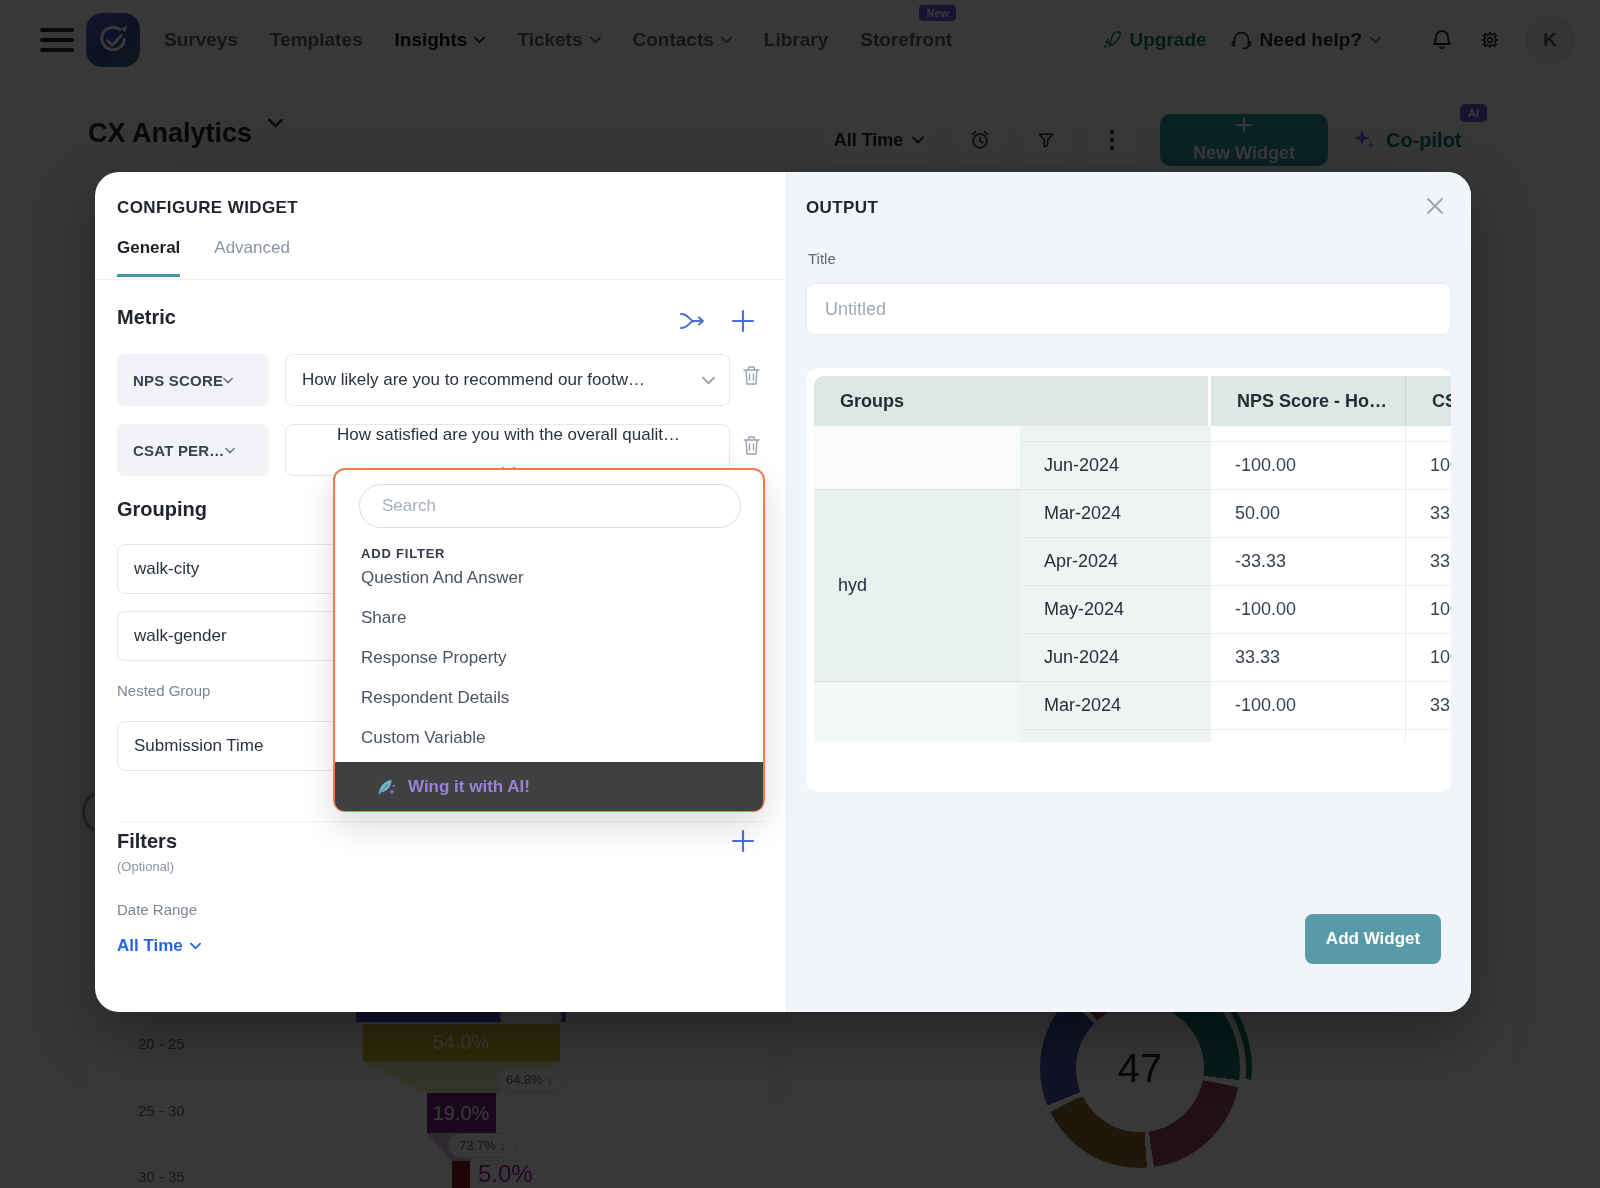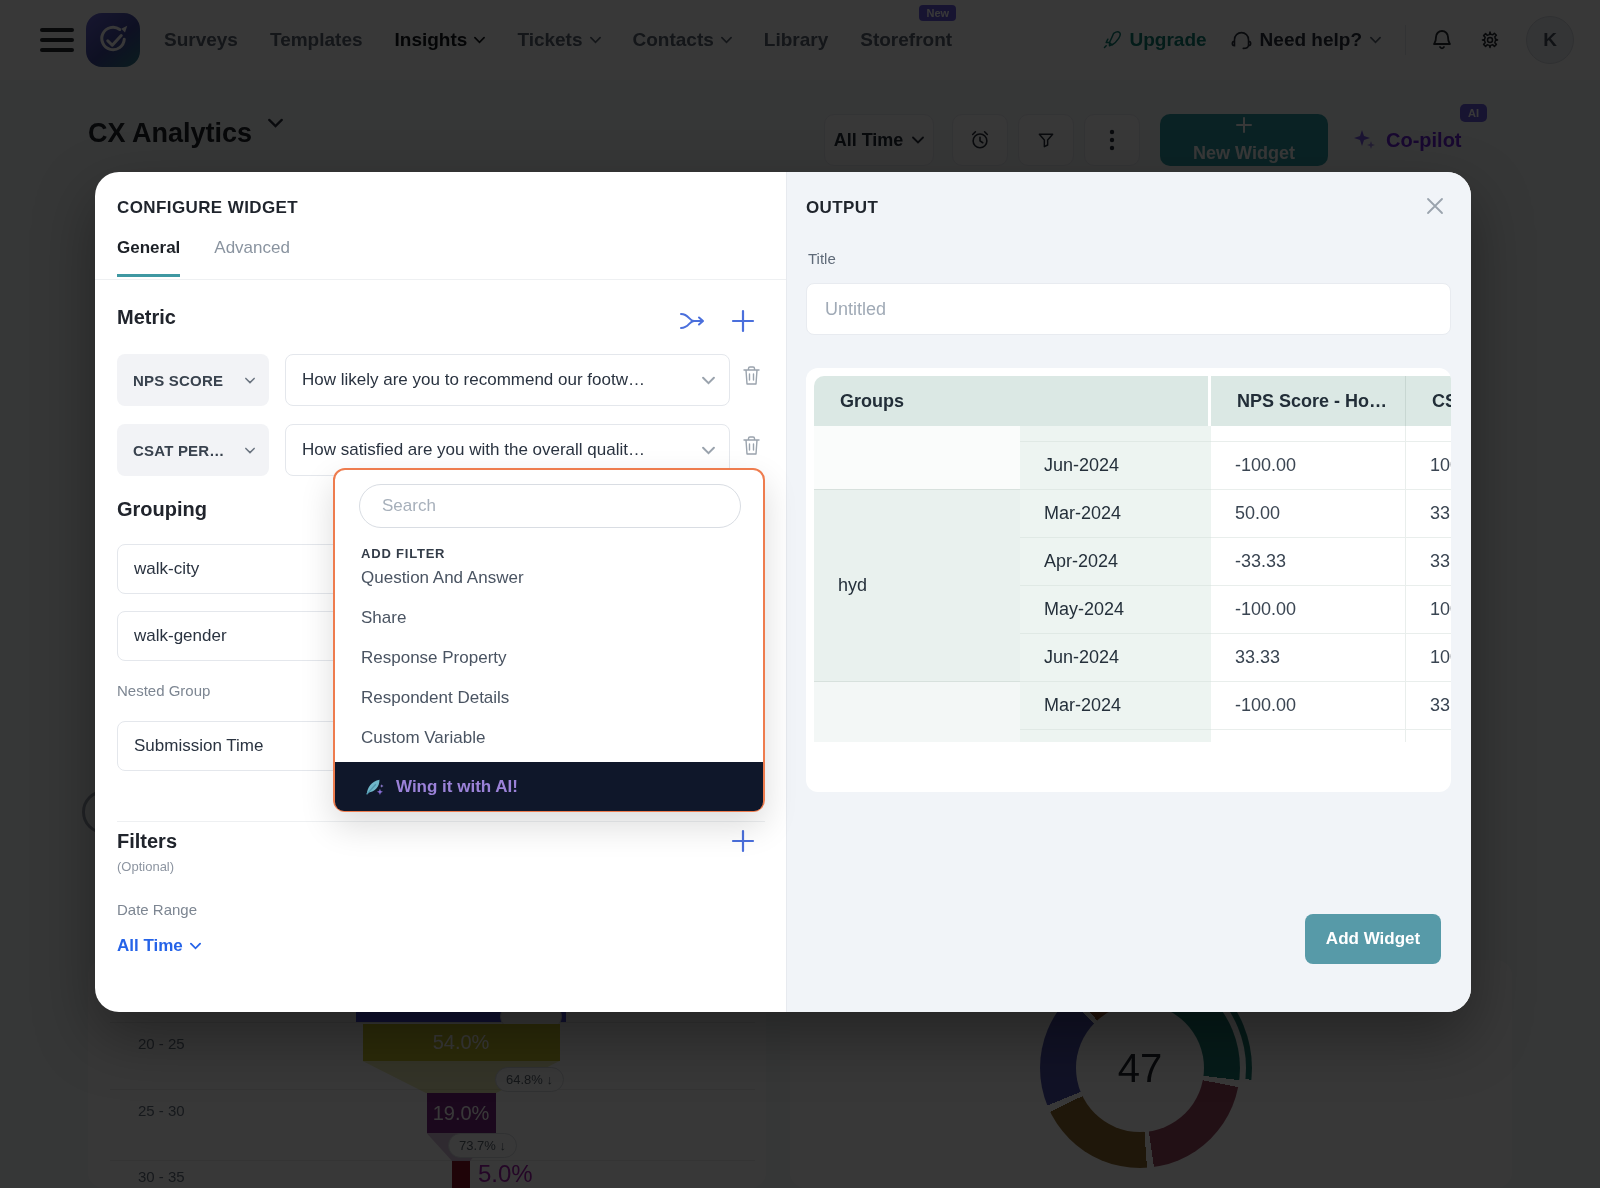--- a/index.html
+++ b/index.html
@@ -30,21 +30,21 @@
     font-size:19px; font-weight:700; display:flex; align-items:center; justify-content:center; }
 
   .page-title { position:absolute; left:88px; top:118px; display:flex; align-items:flex-start; gap:16px;
     font-size:27px; font-weight:700; color:#20242c; }
   .pill { position:absolute; top:114px; height:52px; border-radius:10px; background:#fdfdfe; border:1px solid #e9ebf0;
     display:flex; align-items:center; justify-content:center; gap:9px; color:#2a313b; cursor:pointer; }
   .pill-text { font-size:18px; font-weight:600; color:#262e3a; }
   .new-widget { position:absolute; left:1160px; top:114px; width:168px; height:52px; border-radius:10px; background:#2e9ca4;
     color:#fff; font-size:18px; font-weight:600; display:flex; align-items:center; justify-content:center; gap:10px; cursor:pointer;flex-direction:column; }
   .copilot { position:absolute; left:1352px; top:114px; height:52px; display:flex; align-items:center; gap:10px; cursor:pointer; }
-  .copilot-label { font-size:20px; font-weight:700; color:#6d28d9; }
+  .copilot-label { font-size:20px; font-weight:700; color:#0f766e; }
   .ai-badge { position:absolute; left:1460px; top:104px; background:#6a5ae0; color:#fff; font-size:11px; font-weight:700;
     padding:3px 8px; border-radius:5px; }
   .circle-peek { position:absolute; left:82px; top:790px; width:44px; height:44px; border-radius:50%; border:3px solid #98a1ab; }
 
   
   .funnel-card { position:absolute; left:88px; top:960px; width:678px; height:228px; background:#fff; border-radius:16px; }
   .gridline { position:absolute; left:22px; width:645px; height:1px; background:#ececec; }
   .f-label { position:absolute; left:50px; font-size:15px; color:#667180; }
   .f-bar { position:absolute; display:flex; align-items:center; justify-content:center; color:#fff; font-size:20px; }
   .f-pill { position:absolute; height:25px; border-radius:13px; background:#fff; border:1px solid #d9dde2; color:#5c6670;
@@ -67,21 +67,21 @@
     box-shadow:0 24px 60px rgba(0,0,0,.35); z-index:100; overflow:hidden; }
   .right-bg { position:absolute; left:691px; top:0; width:685px; height:840px; background:#f1f4f8; border-left:1px solid #e7eaef; }
   .m-title { position:absolute; left:22px; top:26px; font-size:17px; font-weight:800; letter-spacing:.4px; color:#1f242c; }
   .tabs { position:absolute; left:22px; top:66px; display:flex; gap:34px; font-size:17px; }
   .tab { padding-bottom:16px; color:#8a94a0; cursor:pointer; border-bottom:3px solid transparent; }
   .tab.active { color:#1c2026; font-weight:700; border-bottom-color:#3f98a2; }
   .hline { position:absolute; height:1px; background:#eef0f2; }
   .sec-label { position:absolute; left:22px; font-size:20px; font-weight:700; color:#20242c; }
   .blue-ic { position:absolute; color:#4a6fdc; cursor:pointer; }
   .type-pill { position:absolute; left:22px; width:152px; height:52px; background:#f2f3f6; border-radius:8px;
-    display:flex; align-items:center; justify-content:space-between; padding:0 14px 0 16px; cursor:pointer;
+    display:flex; align-items:center; padding:0 14px 0 16px; cursor:pointer;
     font-size:15px; font-weight:600; color:#39424e; letter-spacing:.2px; }
   .q-select { position:absolute; left:190px; width:445px; height:52px; background:#fff; border:1px solid #e4e7ec; border-radius:8px;
     display:flex; align-items:center; justify-content:space-between; padding:0 14px 0 16px; cursor:pointer; }
   .q-select span { font-size:17px; color:#2a3340; white-space:nowrap; overflow:hidden; text-overflow:ellipsis; }
   .trash { position:absolute; left:648px; color:#9aa3ad; cursor:pointer; }
   .g-field { position:absolute; left:22px; width:613px; height:50px; background:#fff; border:1px solid #e4e7ec; border-radius:8px;
     display:flex; align-items:center; padding:0 16px; font-size:17px; color:#2a3340; cursor:pointer; }
   .gray-label { position:absolute; left:22px; color:#7d8692; font-size:15px; }
   .optional { position:absolute; left:22px; top:687px; font-size:13px; color:#8d95a1; }
   .all-time-link { position:absolute; left:22px; top:764px; display:flex; align-items:center; gap:7px;
@@ -111,22 +111,22 @@
 
   
   .popup { position:absolute; left:333px; top:468px; width:432px; height:344px; background:#fff; border:2px solid #ee7c4e;
     border-radius:12px; box-shadow:0 14px 34px rgba(0,0,0,.14); z-index:200; }
   .search-input { position:absolute; left:24px; top:14px; width:382px; height:44px; border:1.5px solid #d9dde3; border-radius:22px;
     padding:0 22px; font-size:17px; color:#2a3340; outline:none; font-family:"Liberation Sans",sans-serif; }
   .search-input::placeholder { color:#a7b0bb; }
   .popup-header { position:absolute; left:26px; top:76px; font-size:13px; font-weight:800; letter-spacing:.8px; color:#333c48; }
   .popup-items { position:absolute; left:0; top:88px; width:428px; }
   .popup-item { padding:10px 0 10px 26px; font-size:17px; color:#4a5462; cursor:pointer; }
-  .popup-footer { position:absolute; left:0; top:292px; width:428px; height:49px; background:#0f172a;
-    border-radius:0 0 9px 9px; display:flex; align-items:center; gap:11px; padding-left:28px; cursor:pointer; }
+  .popup-footer { position:absolute; left:0; top:292px; width:428px; height:49px; background:#404040;
+    border-radius:0 0 9px 9px; display:flex; align-items:center; gap:11px; padding-left:40px; cursor:pointer; }
   .wing-label { font-size:17px; font-weight:600; color:#9b82d8; }
 </style>
 </head>
 <body>
 
 <div class="page">
   <div class="navbar">
     <div class="hamburger">
         <i></i>
         <i></i>
@@ -324,21 +324,21 @@
         <path d="M1 4h15 M5.5 4V2.5a1.5 1.5 0 0 1 1.5-1.5h3a1.5 1.5 0 0 1 1.5 1.5V4 M3 4l1 14h9l1-14 M6.5 8v6 M10.5 8v6" fill="none" stroke="currentColor" stroke-width="1.4" stroke-linecap="round" stroke-linejoin="round"></path>
       </svg>
   </div>
 
   <div class="type-pill" style="top:252px;">
     <span>CSAT PER…</span>
     <svg width="10" height="7" viewBox="0 0 12 8">
         <path d="M1 1.5 L6 6.5 L11 1.5" fill="none" stroke="#6b7480" stroke-width="1.8" stroke-linecap="round"></path>
       </svg>
   </div>
-  <div class="q-select" style="top:252px;">
+  <div class="q-select" style="top:252px;flex-direction:column;">
     <span>How satisfied are you with the overall qualit…</span>
     <svg width="13" height="9" viewBox="0 0 12 8">
         <path d="M1 1.5 L6 6.5 L11 1.5" fill="none" stroke="#9aa3ad" stroke-width="1.8" stroke-linecap="round"></path>
       </svg>
   </div>
   <div class="trash" style="top:264px;">
     <svg width="17" height="20" viewBox="0 0 17 20">
         <path d="M1 4h15 M5.5 4V2.5a1.5 1.5 0 0 1 1.5-1.5h3a1.5 1.5 0 0 1 1.5 1.5V4 M3 4l1 14h9l1-14 M6.5 8v6 M10.5 8v6" fill="none" stroke="currentColor" stroke-width="1.4" stroke-linecap="round" stroke-linejoin="round"></path>
       </svg>
   </div>

